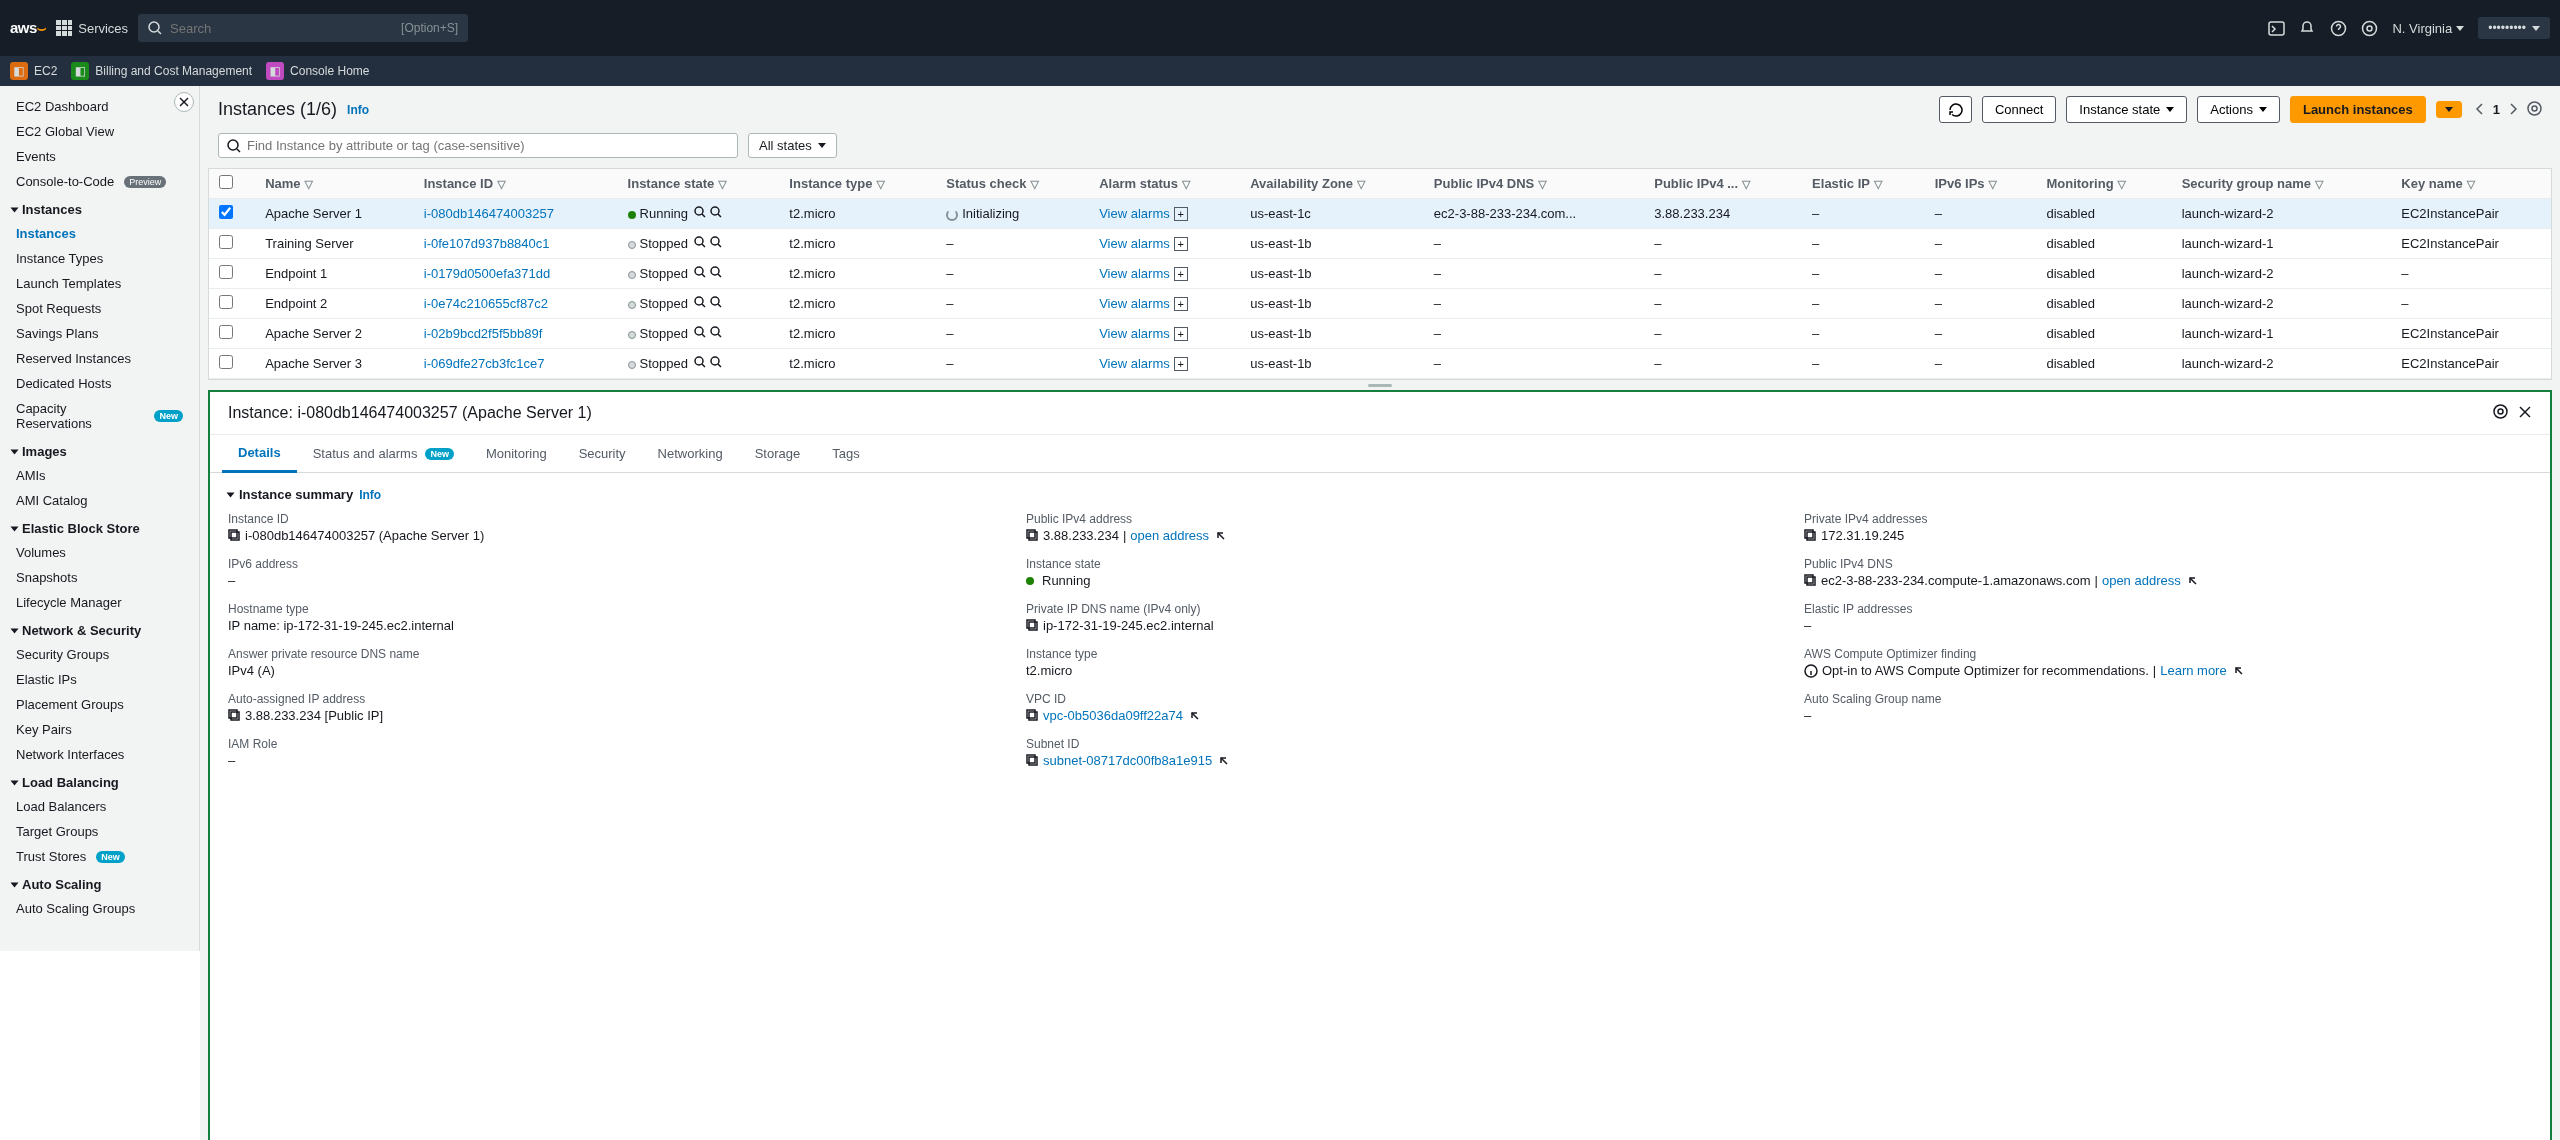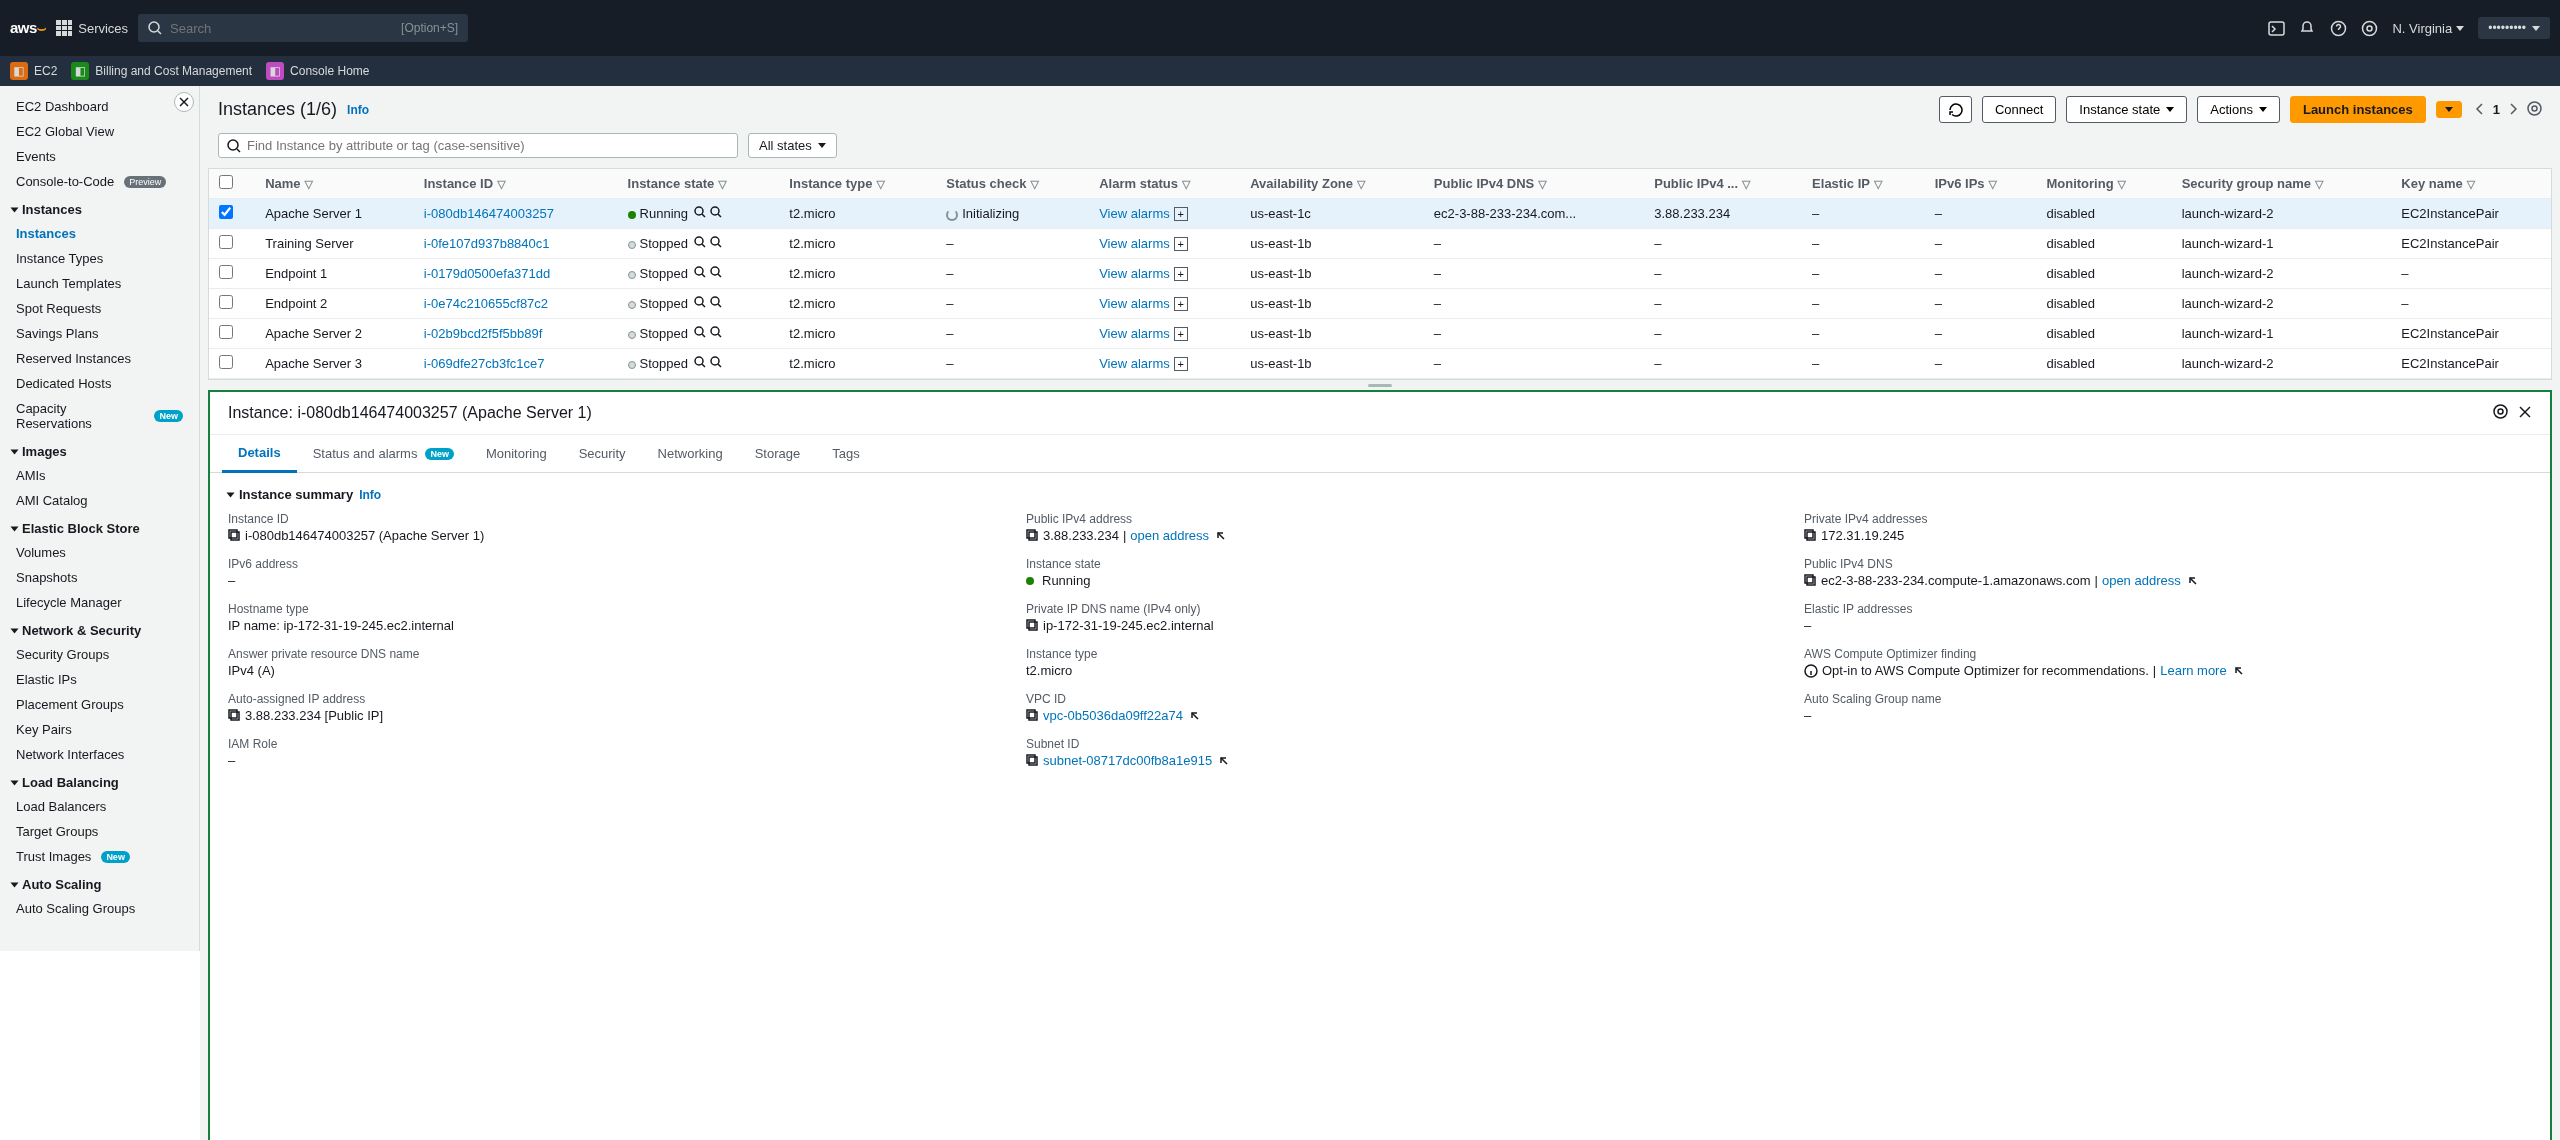--- a/index.html
+++ b/index.html
@@ -271,21 +271,21 @@
           <span class="tri"></span>
           <span>Load Balancing</span>
         </div>
         <div class="nav-item">
           <span>Load Balancers</span>
         </div>
         <div class="nav-item">
           <span>Target Groups</span>
         </div>
         <div class="nav-item">
-          <span>Trust Images</span>
+          <span>Trust Stores</span>
           <span class="badge-new">New</span>
         </div>
         <div class="nav-head">
           <span class="tri"></span>
           <span>Auto Scaling</span>
         </div>
         <div class="nav-item">
           <span>Auto Scaling Groups</span>
         </div>
       </div>

